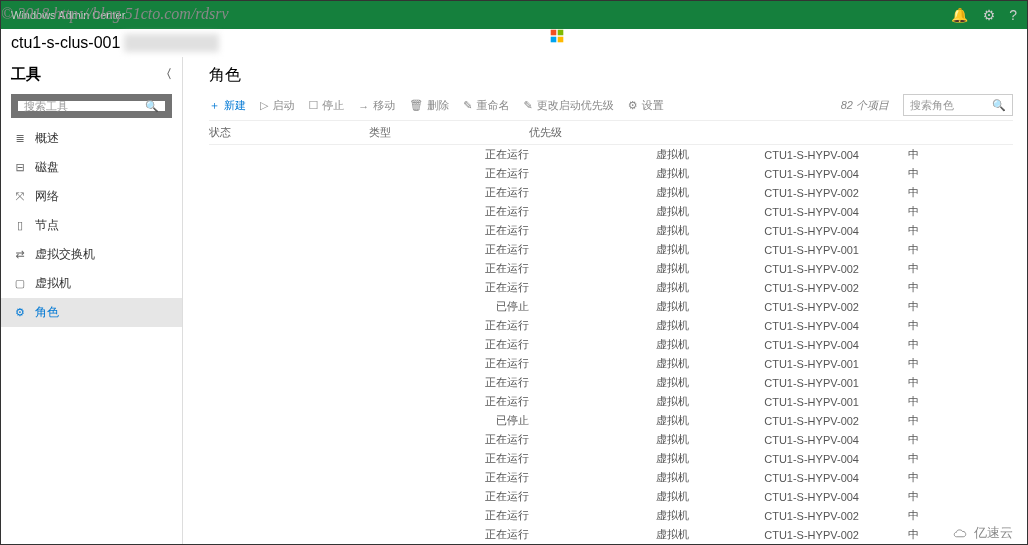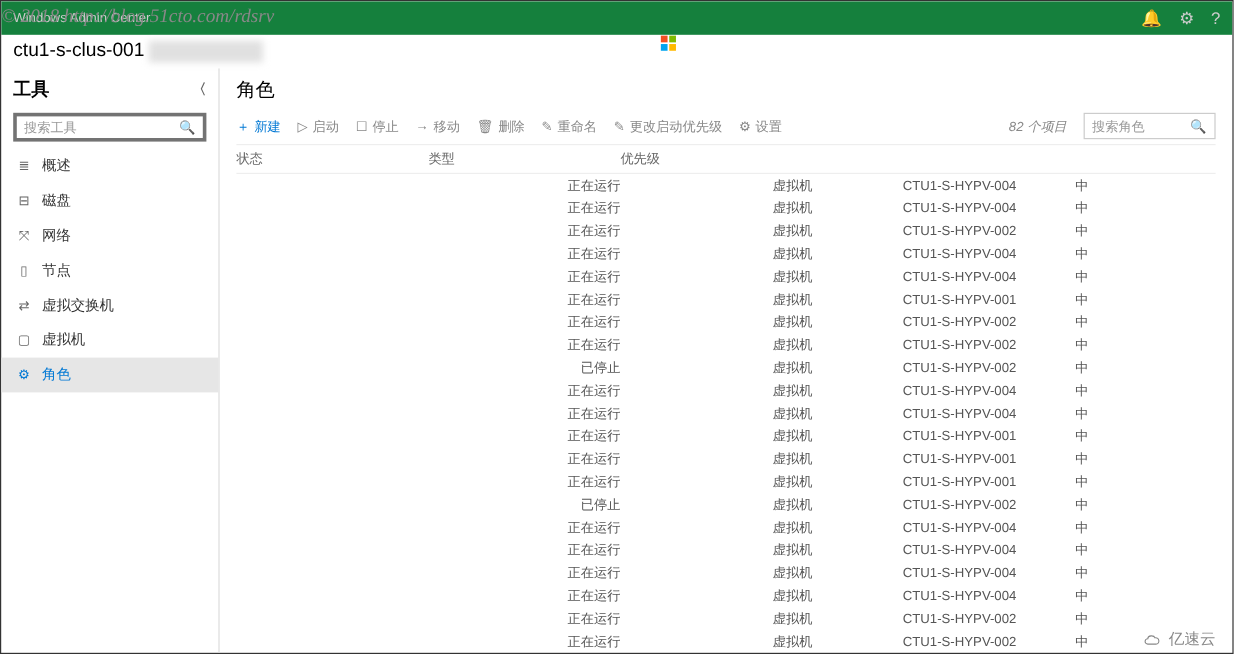--- a/index.html
+++ b/index.html
@@ -7,25 +7,25 @@
 .topbar { height: 28px; background: #15803d; color: #fff; display: flex; align-items: center; padding: 0 10px; font-size: 11px; }
 .topbar .title { flex: 0 0 200px; font-size: 11px; color: #ccc; }
 .topbar .center { flex: 1; display: flex; justify-content: center; align-items: center; gap: 0; font-size: 12px; margin-top: 41px; }
 .topbar .right { display: flex; gap: 14px; align-items: center; color: #ccc; font-size: 14px; }
 .ms-logo { width: 14px; height: 14px; display: inline-block; }
 .ms-logo svg { width: 14px; height: 14px; }
 .watermark { position: absolute; top: 4px; left: 0; font-size: 16px; color: #888; font-style: italic; font-family: Georgia, serif; pointer-events: none; z-index: 5; }
 .cluster-bar { height: 28px; padding: 2px 10px; font-size: 16px; font-weight: 400; display: flex; align-items: center; }
 .cluster-bar .name { font-weight: 400; }
 .cluster-bar .blur { width: 95px; height: 18px; background: #e0e0e0; filter: blur(3px); margin-left: 4px; }
-.main { display: flex; height: calc(100% - 56px); }
+.main { display: flex; height: calc(100% - 56px); gap: 12px; }
 .sidebar { width: 182px; border-right: 1px solid #ddd; padding-top: 4px; }
 .sidebar-header { display: flex; align-items: center; justify-content: space-between; padding: 4px 10px; font-size: 15px; font-weight: 600; }
 .sidebar-header .chev { font-size: 12px; color: #666; }
-.search-box { margin: 6px 10px; border: 3px solid #737373; height: 24px; display: flex; align-items: center; padding: 0 6px; font-size: 11px; color: #999; }
+.search-box { margin: 6px 10px; border: 7px solid #737373; height: 24px; display: flex; align-items: center; padding: 0 6px; font-size: 11px; color: #999; }
 .search-box .ico { margin-left: auto; color: #888; }
 .nav { list-style: none; margin-top: 4px; }
 .nav li { display: flex; align-items: center; gap: 8px; padding: 6px 12px; font-size: 12px; color: #333; cursor: pointer; }
 .nav li.active { background: #e6e6e6; color: #0078d4; }
 .nav li .ico { width: 14px; display: inline-flex; justify-content: center; color: #666; font-size: 11px; }
 .nav li.active .ico { color: #0078d4; }
 .content { flex: 1; padding: 8px 14px 0 14px; display: flex; flex-direction: column; }
 .content h2 { font-size: 16px; font-weight: 400; margin-bottom: 8px; }
 .toolbar { display: flex; align-items: center; gap: 14px; font-size: 11px; color: #888; border-bottom: 1px solid #eee; padding-bottom: 4px; }
 .toolbar .btn { display: flex; align-items: center; gap: 4px; cursor: pointer; }

